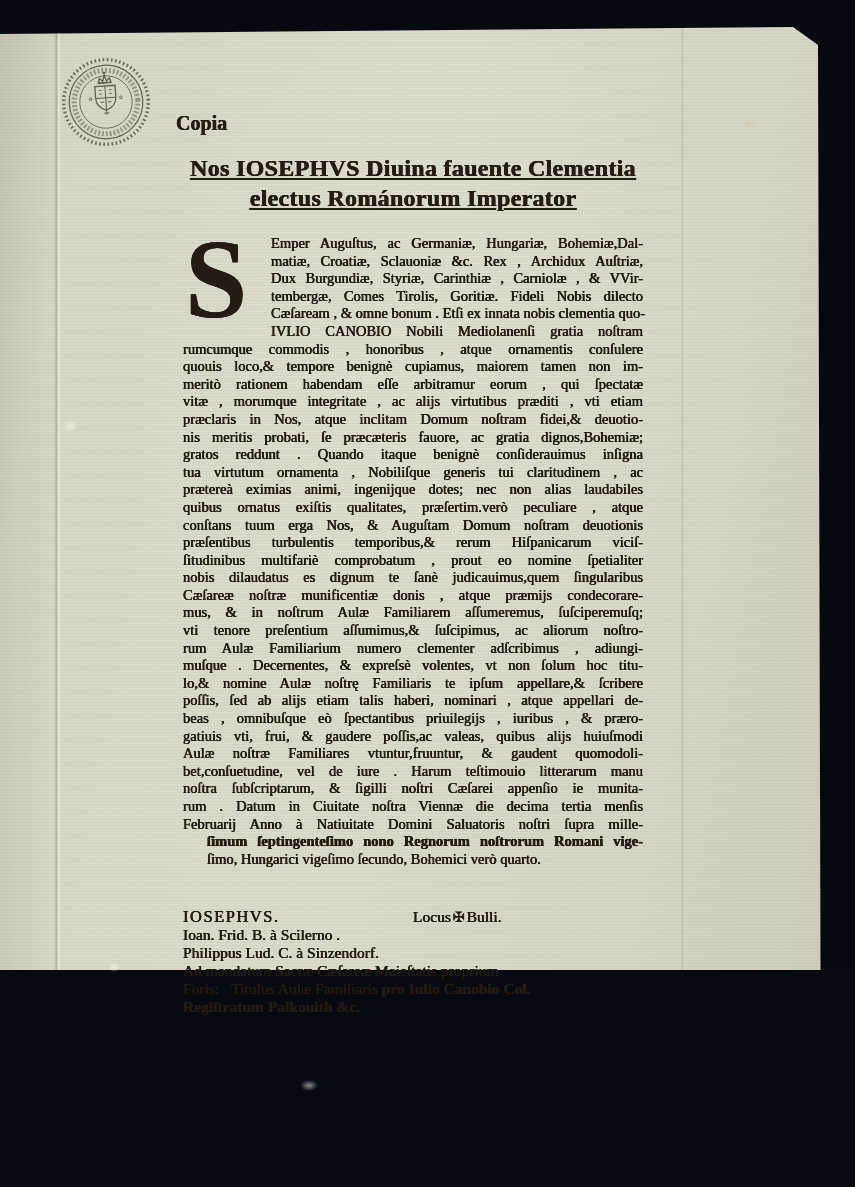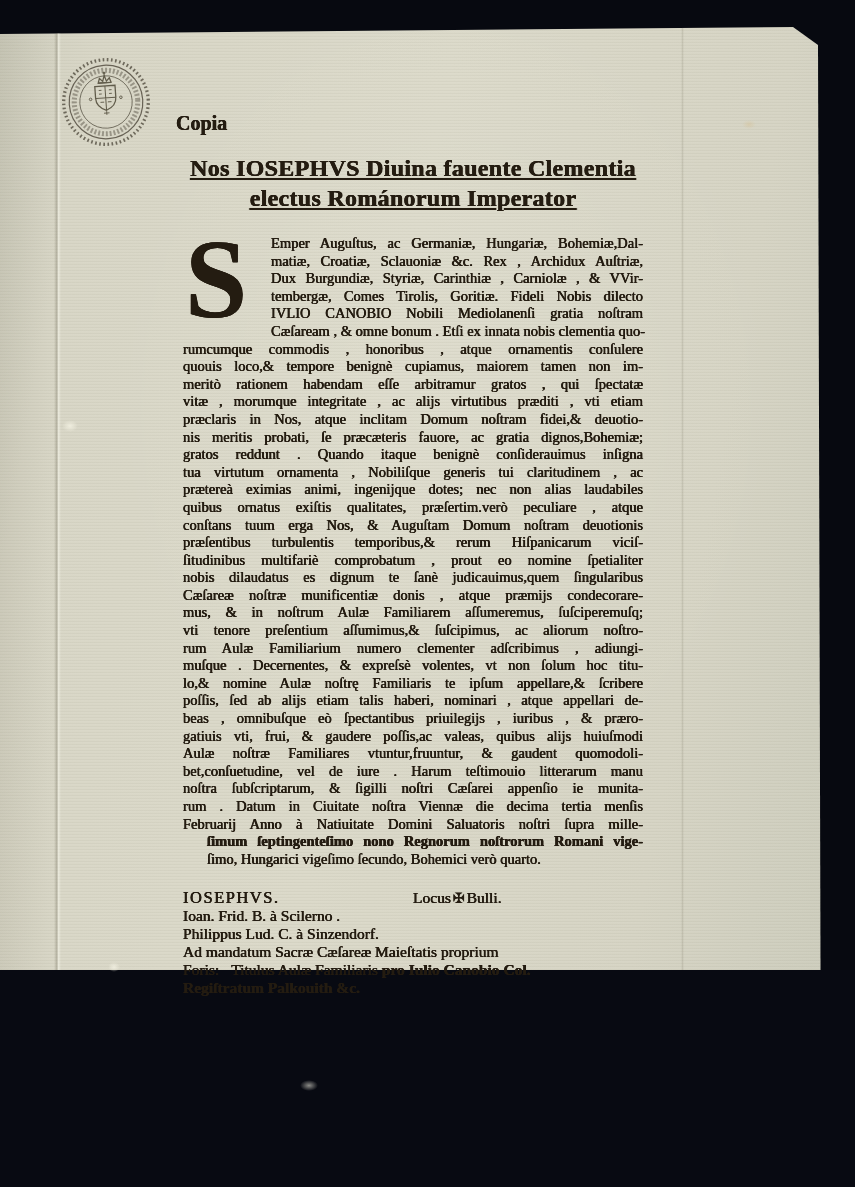--- a/index.html
+++ b/index.html
@@ -52,21 +52,21 @@
            font-size:14.5px;line-height:17.6px;}
   .dropcap{float:left;width:88px;height:88px;font-size:112px;line-height:88px;
            font-weight:700;text-indent:2px;}
   .line{white-space:nowrap;}
   .j{text-align:justify;text-align-last:justify;}
   .ind{padding-left:24px;}
   .ind.j{text-align-last:justify;font-weight:bold;}
 
   
   .sigs{position:absolute;left:183px;top:889px;width:460px;font-size:15.5px;line-height:17.9px;}
-  .sig-row{position:relative;}
+  .sig-row{position:relative;margin-top:19px;}
   .emperor{letter-spacing:1.5px;font-size:16.5px;}
   .locus{position:absolute;left:230px;top:0;word-spacing:5px;}
   .cross{font-family:"DejaVu Sans",sans-serif;font-size:14px;padding:0 2px;}
   .indent37{padding-left:37px;}
   .heavy{font-weight:700;}
   .foris-gap{display:inline-block;width:12px;}
 </style>
 </head>
 <body>
 
@@ -108,25 +108,25 @@
       <div>Nos IOSEPHVS Diuina fauente Clementia</div>
       <div>electus Románorum Imperator</div>
     </div>
 
     <div class="docbody ink">
       <div class="dropcap">S</div>
       <div class="line j">Emper Auguſtus, ac Germaniæ, Hungariæ, Bohemiæ,Dal-</div>
       <div class="line j">matiæ, Croatiæ, Sclauoniæ &amp;c. Rex ,  Archidux Auſtriæ,</div>
       <div class="line j">Dux Burgundiæ, Styriæ, Carinthiæ , Carniolæ , &amp; VVir-</div>
       <div class="line j">tembergæ, Comes Tirolis, Goritiæ.  Fideli Nobis dilecto</div>
+      <div class="line j">Cæſaream , &amp; omne bonum .  Etſi ex innata nobis clementia quo-</div>
       <div class="line j">IVLIO CANOBIO Nobili Mediolanenſi gratia noſtram</div>
-      <div class="line j">Cæſaream , &amp; omne bonum .  Etſi ex innata nobis clementia quo-</div>
       <div class="line j">rumcumque commodis , honoribus , atque ornamentis conſulere</div>
       <div class="line j">quouis loco,&amp; tempore benignè cupiamus, maiorem tamen non im-</div>
-      <div class="line j">meritò rationem habendam eſſe arbitramur gratos , qui ſpectatæ</div>
+      <div class="line j">meritò rationem habendam eſſe arbitramur eorum , qui ſpectatæ</div>
       <div class="line j">vitæ , morumque integritate , ac alijs virtutibus præditi , vti etiam</div>
       <div class="line j">præclaris in Nos, atque inclitam Domum noſtram fidei,&amp; deuotio-</div>
       <div class="line j">nis meritis probati, ſe præcæteris fauore, ac gratia dignos,Bohemiæ;</div>
       <div class="line j">gratos reddunt .  Quando itaque benignè conſiderauimus inſigna</div>
       <div class="line j">tua virtutum ornamenta , Nobiliſque generis tui claritudinem , ac</div>
       <div class="line j">prætereà eximias animi, ingenijque dotes; nec non alias laudabiles</div>
       <div class="line j">quibus ornatus exiſtis qualitates, præſertim.verò peculiare , atque</div>
       <div class="line j">conſtans tuum erga Nos, &amp; Auguſtam Domum noſtram deuotionis</div>
       <div class="line j">præſentibus turbulentis temporibus,&amp; rerum Hiſpanicarum viciſ-</div>
       <div class="line j">ſitudinibus multifariè comprobatum ,  prout eo nomine ſpetialiter</div>

